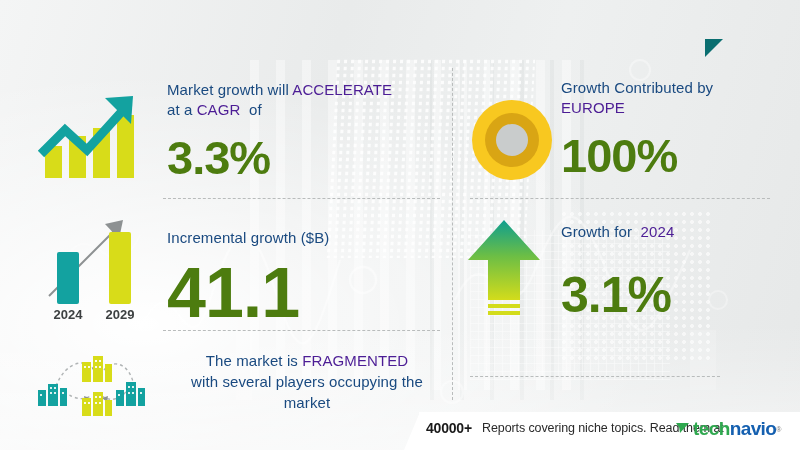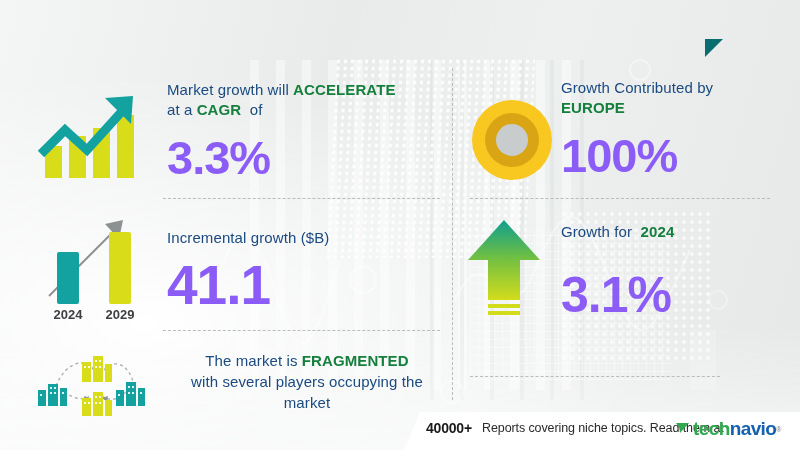--- a/index.html
+++ b/index.html
@@ -121,23 +121,23 @@
   
   .stat { position: absolute; }
   .stat-icon { position: absolute; }
   .stat-text { position: absolute; }
   .stat-label {
     color: #1a4a80;
     font-size: 15px;
     line-height: 20px;
     letter-spacing: .1px;
   }
-  .stat-label b { font-weight: bold; color: #15803d; }
+  .stat-label b { font-weight: normal; color: #4c1d95; }
   .stat-value {
-    color: #8b5cf6;
+    color: #4d7c0f;
     font-weight: bold;
     letter-spacing: -1px;
     line-height: 1;
   }
 
   
   .footer {
     position: absolute;
     left: 419px; top: 412px;
     width: 381px; height: 38px;
@@ -240,21 +240,21 @@
         <path d="M16 84 L82 18" fill="none" stroke="#8d9192" stroke-width="2"></path>
         <path d="M72 12 L90 8 L86 27 Z" fill="#8d9192"></path>
         <rect x="24" y="40" width="22" height="52" rx="2" fill="#13a2a0"></rect>
         <rect x="76" y="20" width="22" height="72" rx="2" fill="#d8dc19"></rect>
         <text x="35" y="107" text-anchor="middle" fill="#3d4142" font-family="Liberation Sans, sans-serif" font-size="13" font-weight="bold">2024</text>
         <text x="87" y="107" text-anchor="middle" fill="#3d4142" font-family="Liberation Sans, sans-serif" font-size="13" font-weight="bold">2029</text>
       </svg>
     </div>
     <div class="stat-text" style="left:167px; top:228px; width:270px;">
       <div class="stat-label">Incremental growth ($B)</div>
-      <div class="stat-value" style="font-size:55px; margin-top:10px;">41.1</div>
+      <div class="stat-value" style="font-size:70px; margin-top:10px;">41.1</div>
     </div>
   </div>
 
   <div class="stat" style="left:0; top:0;">
     <div class="stat-icon" style="left:30px; top:348px;">
       <svg width="122" height="72" viewBox="0 0 122 72">
         <g fill="none" stroke="#b0b4b5" stroke-width="1.4" stroke-dasharray="3,3">
           <path d="M26 38 C 36 12, 58 10, 64 22"></path>
           <path d="M74 22 C 84 10, 100 16, 104 38"></path>
           <path d="M34 44 C 46 52, 54 52, 60 48"></path>

